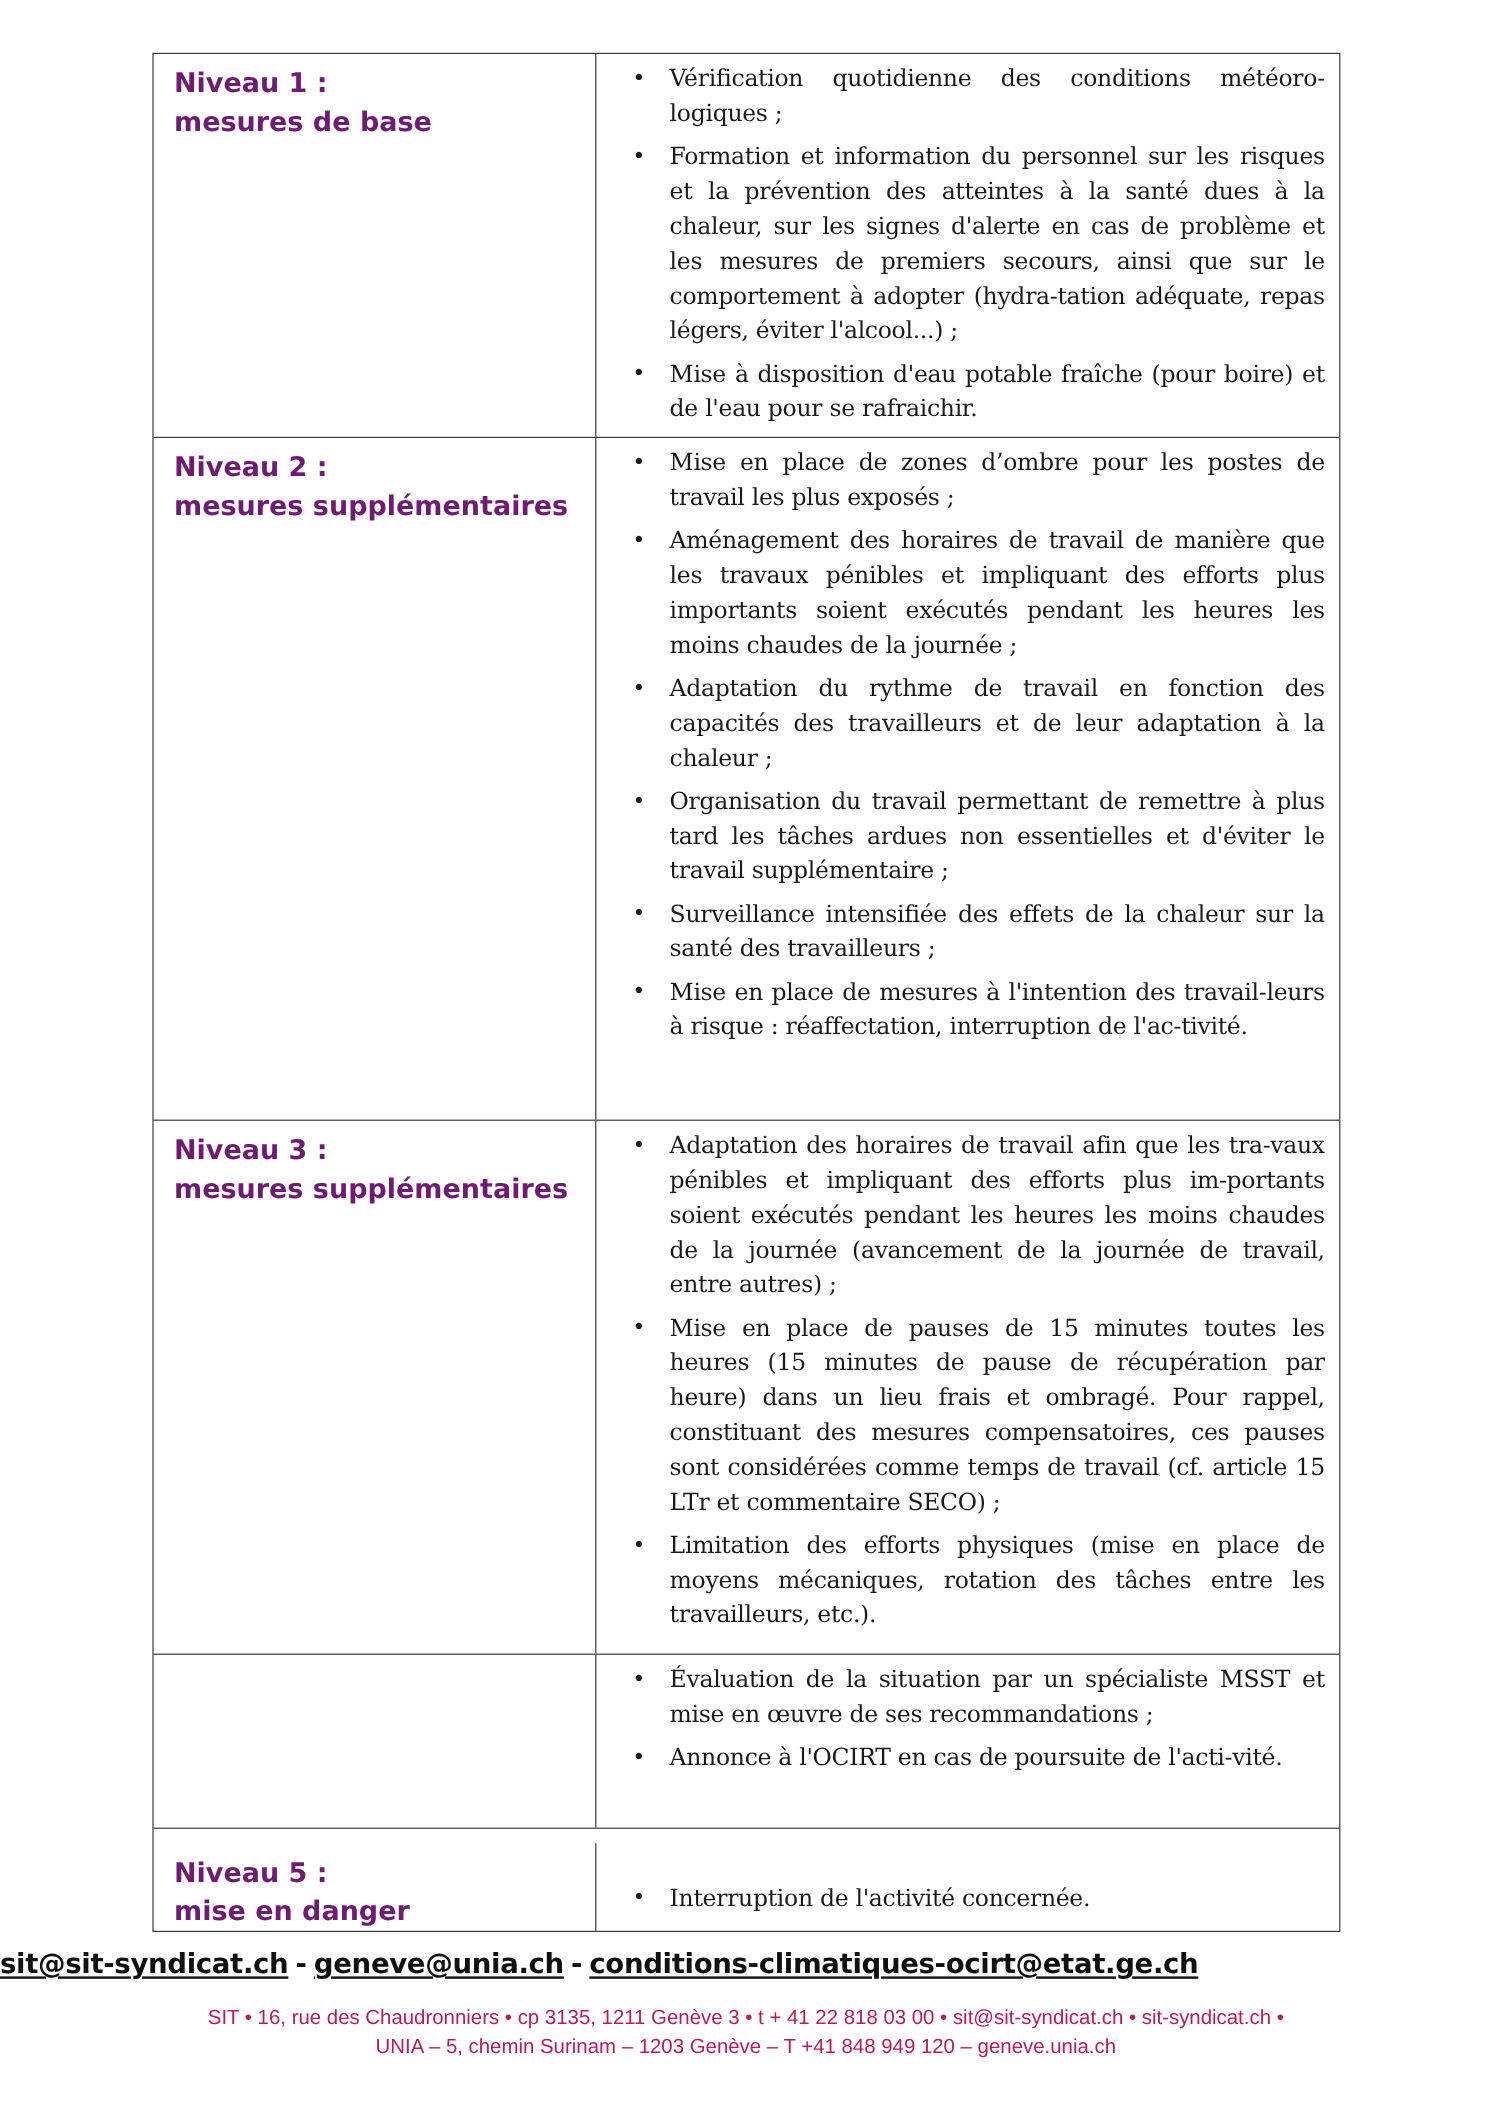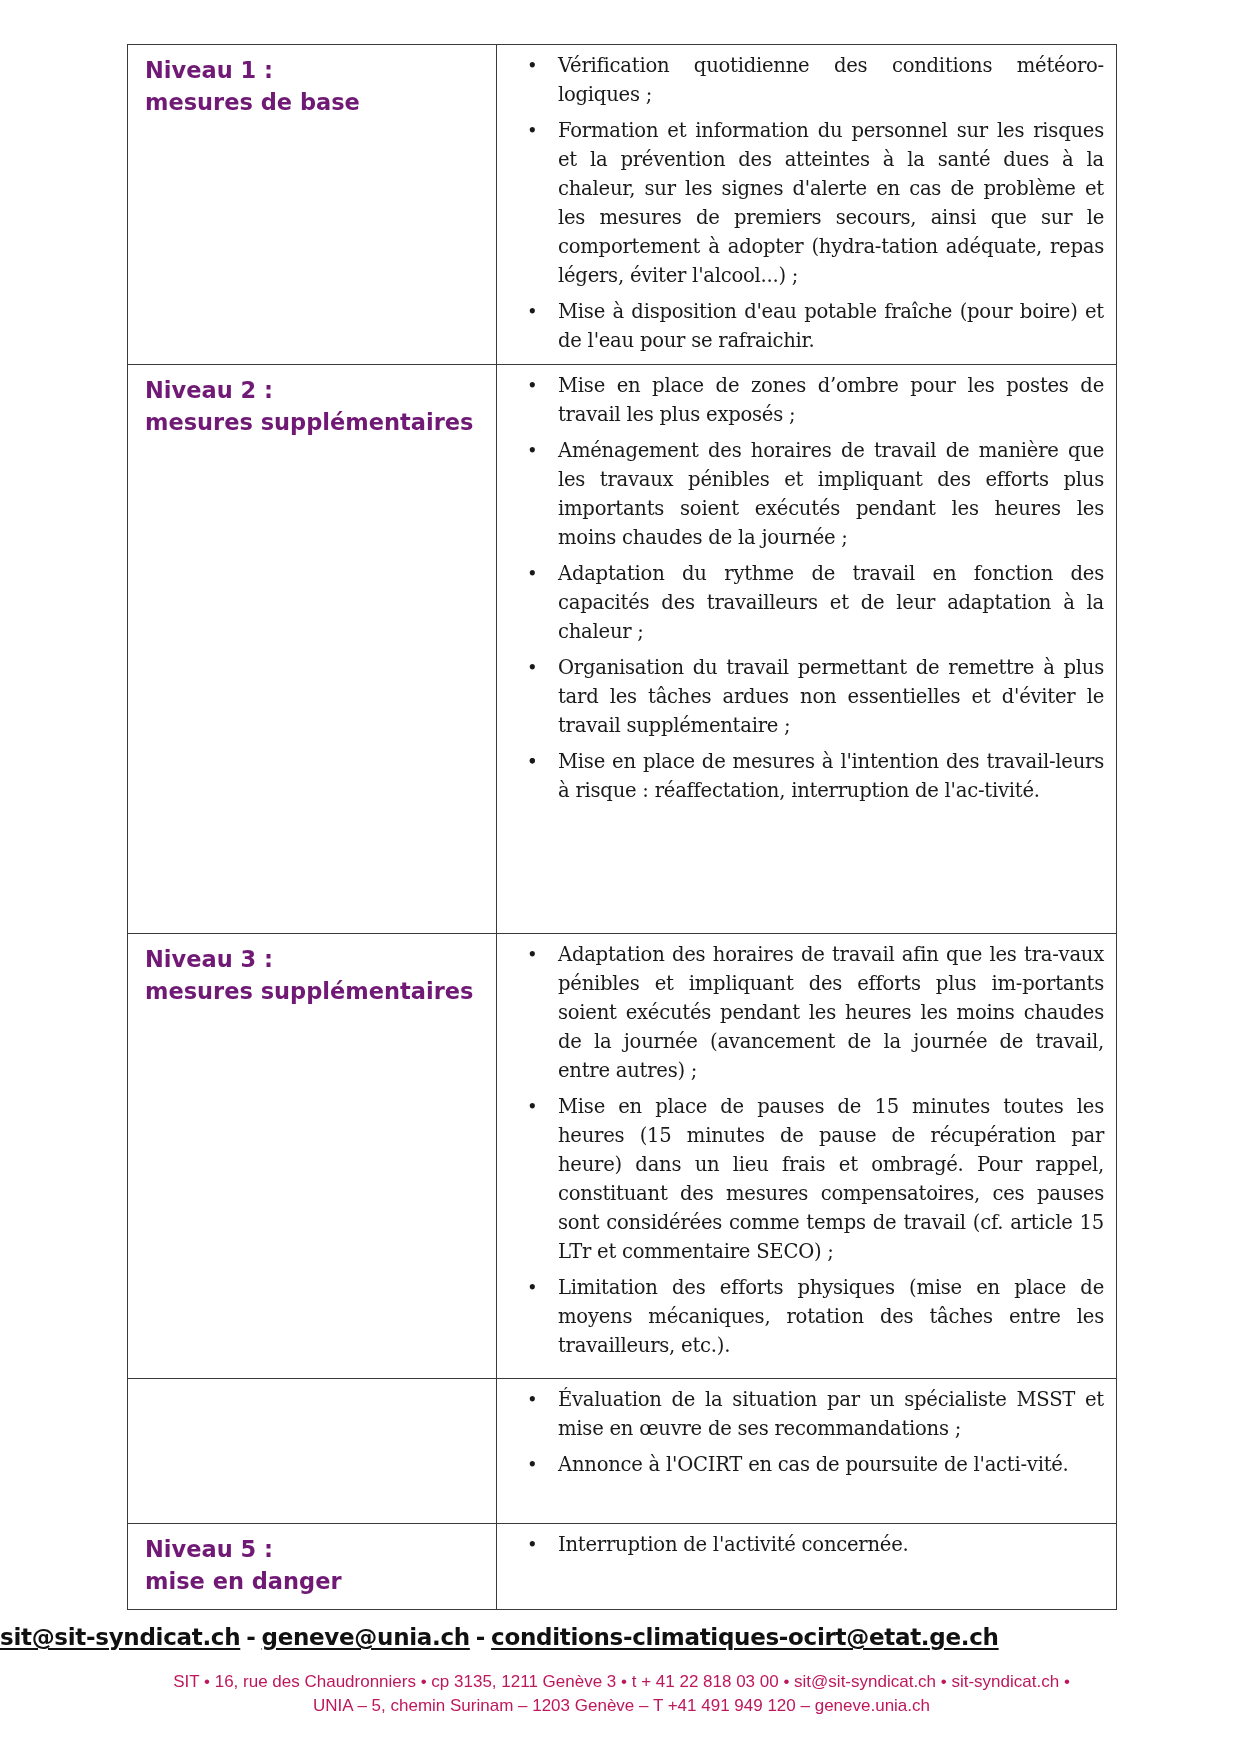--- a/index.html
+++ b/index.html
@@ -64,21 +64,21 @@
     ul.items li .bullet {
       position: absolute;
       left: 0;
       top: 0;
       font-size: 18px;
     }
     .row-1 { height: 319px; }
     .row-2 { height: 569px; }
     .row-3 { height: 445px; }
     .row-4 { height: 145px; }
-    .row-5 { height: 86px; }
+    .row-5 { height: 86px; align-items: flex-end; }
 
     .footer-emails {
       position: absolute;
       top: 1622px;
       left: 0;
       width: 1243px;
       font-family: "DejaVu Sans", sans-serif;
       font-weight: bold;
       font-size: 23px;
       line-height: 30px;
@@ -128,21 +128,21 @@
     <div class="cell-label">
       <span>Niveau 2 :</span>
       <span>mesures supplémentaires</span>
     </div>
     <div class="cell-items">
       <ul class="items">
         <li><span class="bullet">•</span><span>Mise en place de zones d’ombre pour les postes de travail les plus exposés ;</span></li>
         <li><span class="bullet">•</span><span>Aménagement des horaires de travail de manière que les travaux pénibles et impliquant des efforts plus importants soient exécutés pendant les heures les moins chaudes de la journée ;</span></li>
         <li><span class="bullet">•</span><span>Adaptation du rythme de travail en fonction des capacités des travailleurs et de leur adaptation à la chaleur ;</span></li>
         <li><span class="bullet">•</span><span>Organisation du travail permettant de remettre à plus tard les tâches ardues non essentielles et d'éviter le travail supplémentaire ;</span></li>
-        <li><span class="bullet">•</span></li>
+        <li><span class="bullet">•</span><span>Surveillance intensifiée des effets de la chaleur sur la santé des travailleurs ;</span></li>
         <li><span class="bullet">•</span><span>Mise en place de mesures à l'intention des travail-leurs à risque : réaffectation, interruption de l'ac-tivité.</span></li>
       </ul>
     </div>
   </div>
 
   <div class="row row-3">
     <div class="cell-label">
       <span>Niveau 3 :</span>
       <span>mesures supplémentaires</span>
     </div>
@@ -178,14 +178,14 @@
     </div>
   </div>
 </div>
 
 <div class="footer-emails">
   <a>sit@sit-syndicat.ch</a><span class="sep">-</span><a>geneve@unia.ch</a><span class="sep">-</span><a>conditions-climatiques-ocirt@etat.ge.ch</a>
 </div>
 
 <div class="footer-address">
   <div>SIT • 16, rue des Chaudronniers • cp 3135, 1211 Genève 3 • t + 41 22 818 03 00 • sit@sit-syndicat.ch • sit-syndicat.ch •</div>
-  <div>UNIA – 5, chemin Surinam –  1203 Genève – T +41 491 949 120 – geneve.unia.ch</div>
+  <div>UNIA – 5, chemin Surinam –  1203 Genève – T +41 848 949 120 – geneve.unia.ch</div>
 </div>
 
 </body></html>

